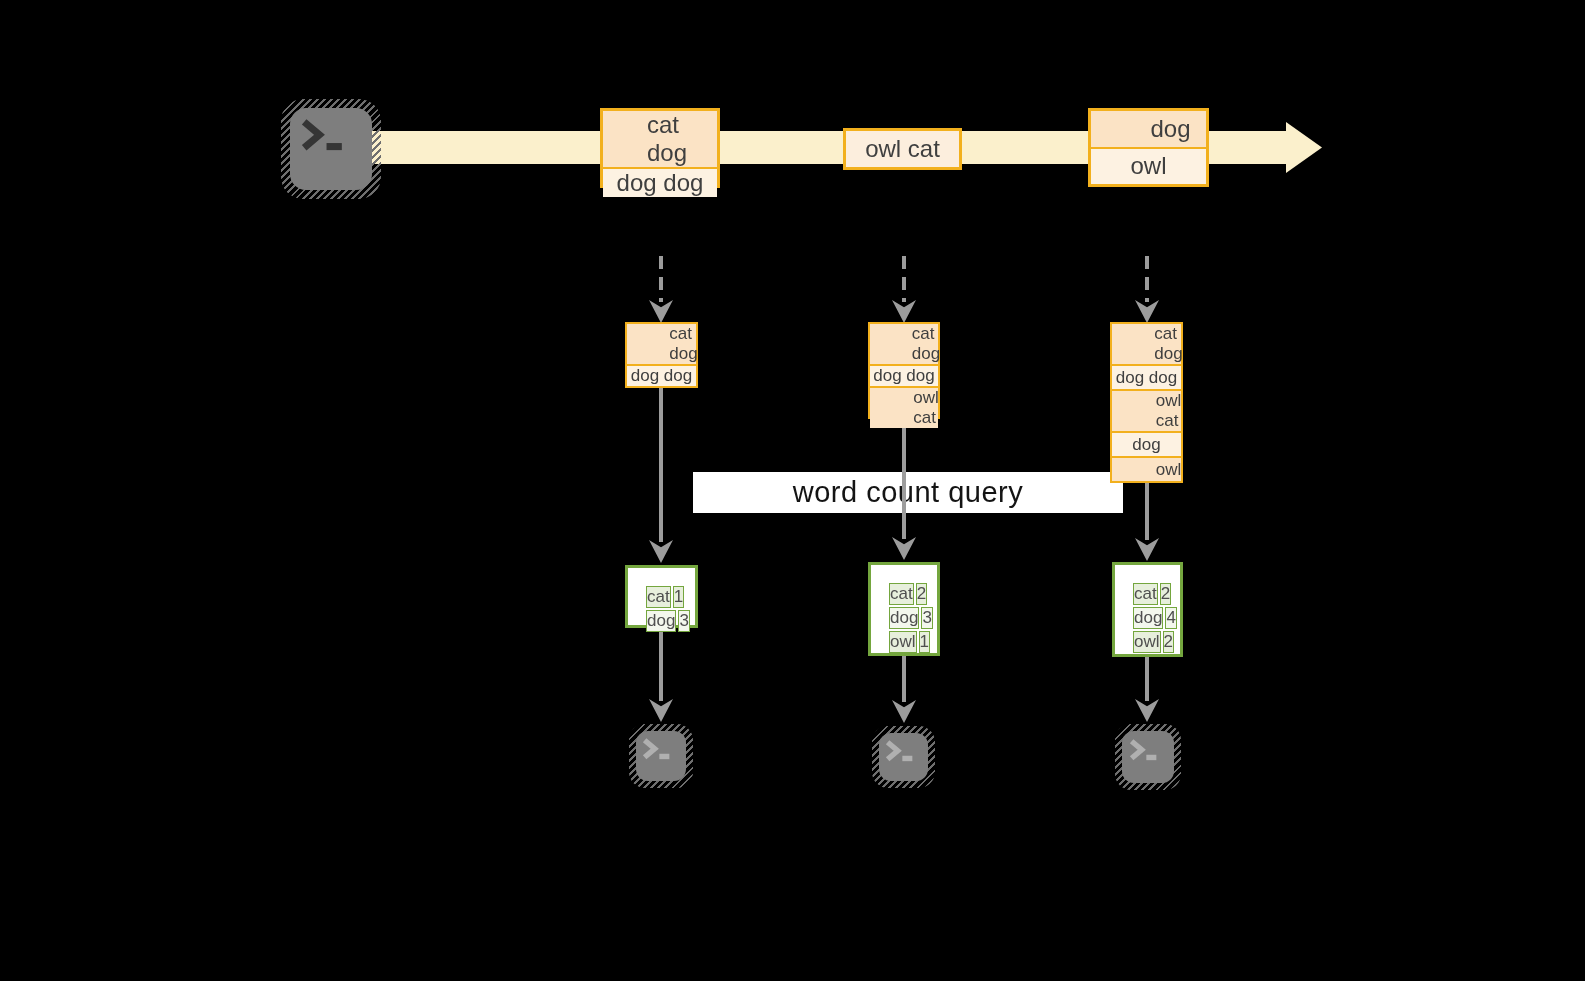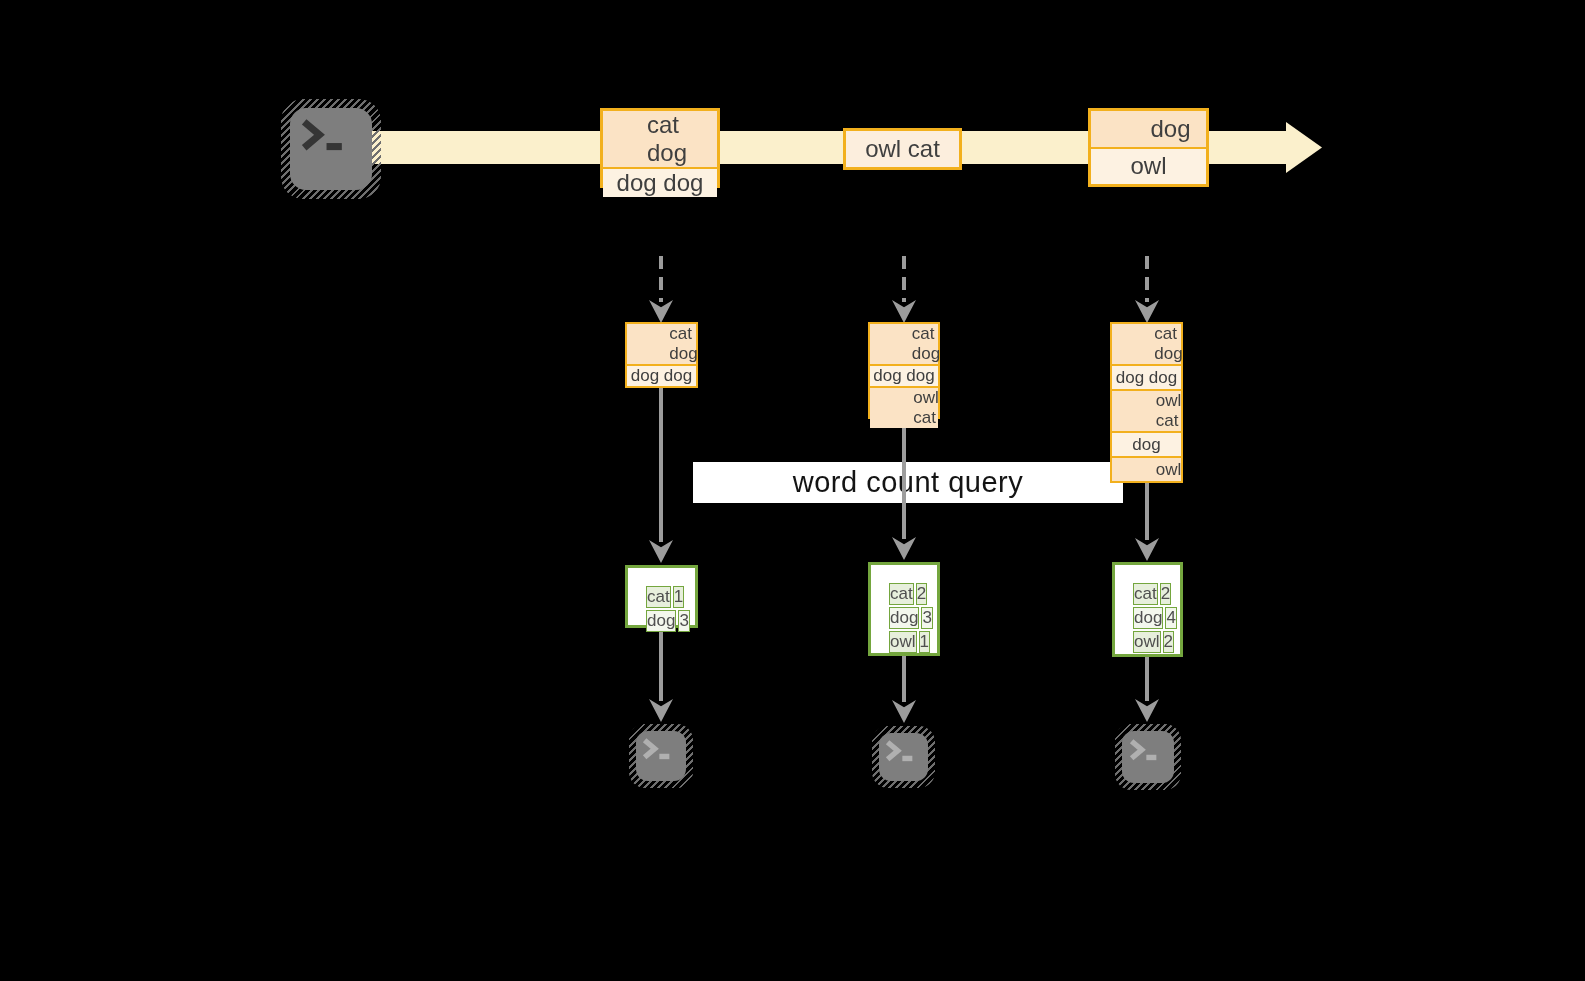--- a/index.html
+++ b/index.html
@@ -41,21 +41,21 @@
   .row.peach2{background:var(--peach-light);}
   .row.cream{background:var(--cream-row);}
 
   
   .vline{width:4px;background:var(--arrow-gray);z-index:1;}
   .vline.dashed{background:repeating-linear-gradient(to bottom,var(--arrow-gray) 0 13px,transparent 13px 21px);}
   .ahead{width:24px;height:23px;background:var(--arrow-gray);clip-path:polygon(0 0,50% 32%,100% 0,50% 100%);z-index:1;}
 
   
   .qband{background:var(--band-bg);z-index:0;display:flex;align-items:center;justify-content:center;
-         color:var(--band-text);font-size:29px;letter-spacing:0.5px;}
+         color:var(--band-text);font-size:29px;letter-spacing:0.5px;margin-top:10px;}
 
   
   .gtable{border:3px solid var(--green);background:#ffffff;display:flex;flex-direction:column;gap:2px;padding:18px;z-index:2;}
   .gtable .trow{flex:1;display:flex;gap:2px;}
   .gcell{border:1px solid var(--green);display:flex;align-items:center;justify-content:center;
          color:var(--table-text);font-size:17px;box-sizing:border-box;}
   .gword{flex:1.7;}
   .gcnt{flex:1;}
   .trow.g .gcell{background:var(--green-cell);}
   .trow.l .gcell{background:var(--green-cell-light);}

